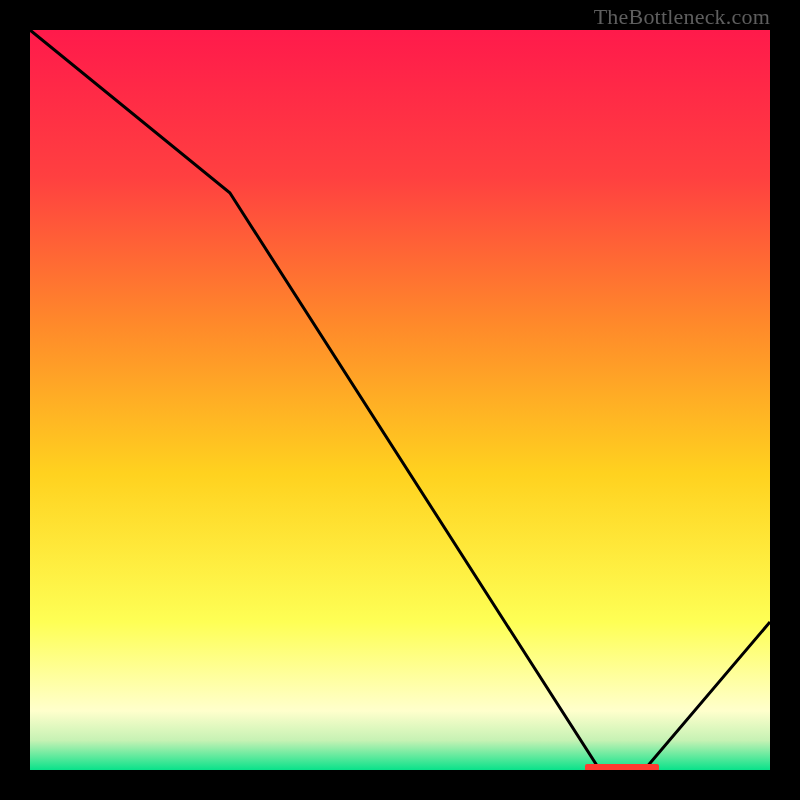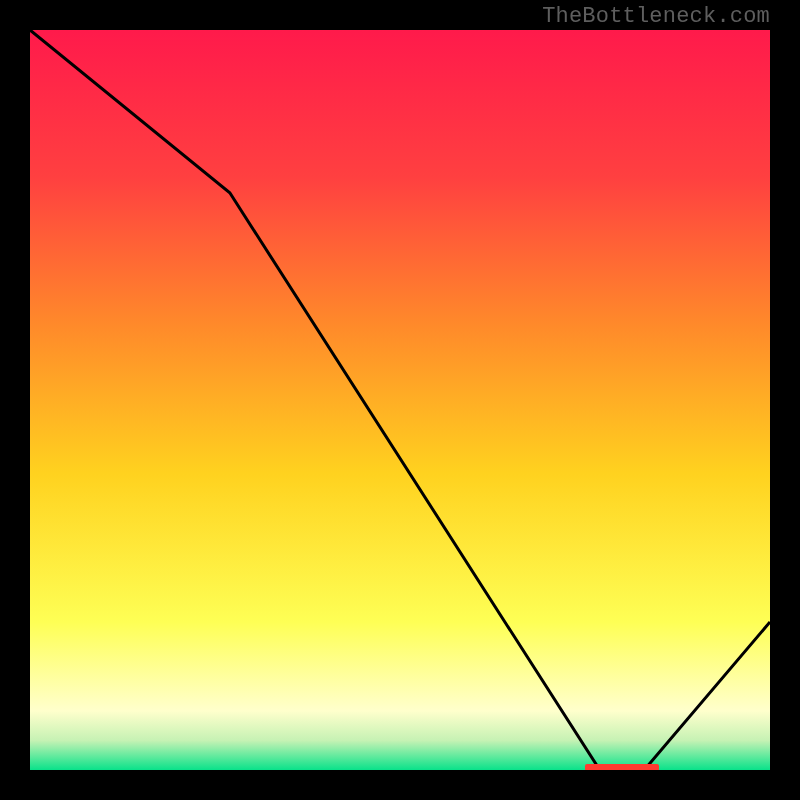--- a/index.html
+++ b/index.html
@@ -26,21 +26,21 @@
     height: 740px;
   }
   svg {
     display: block;
   }
   .attribution {
     position: absolute;
     top: 4px;
     right: 30px;
     color: #5e5e5e;
-    font-family: Liberation Mono, monospace;
+    font-family: Liberation Serif, serif;
     font-size: 22px;
     letter-spacing: 0.2px;
   }
 </style>
 </head>
 <body>
 
 <div class="frame">
 
   <div class="plot-area">

